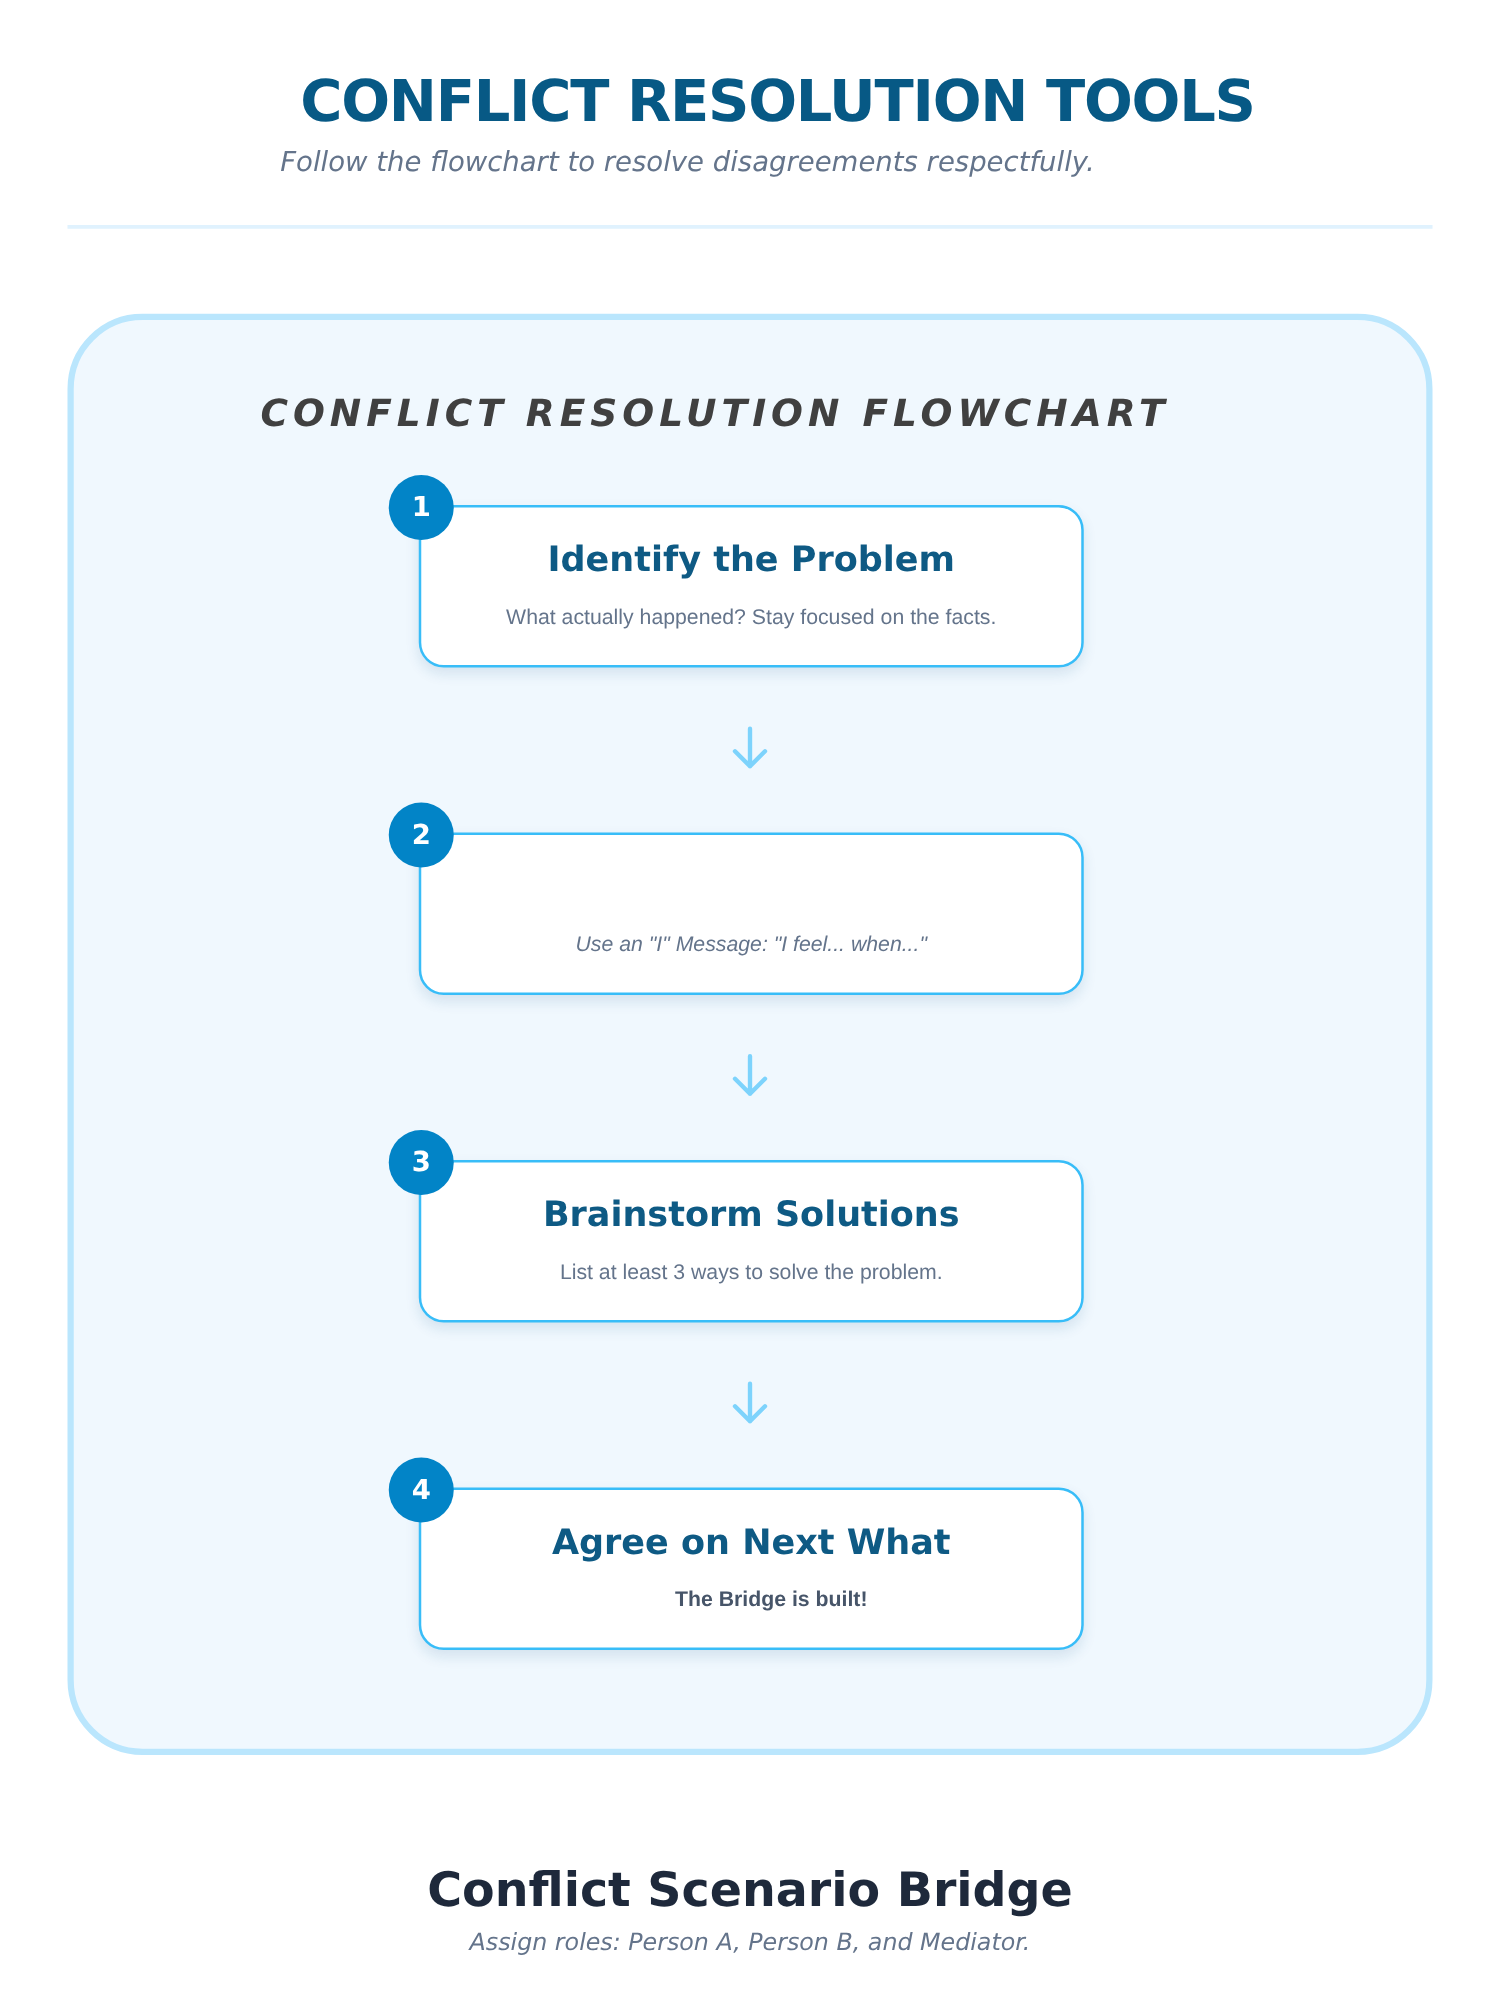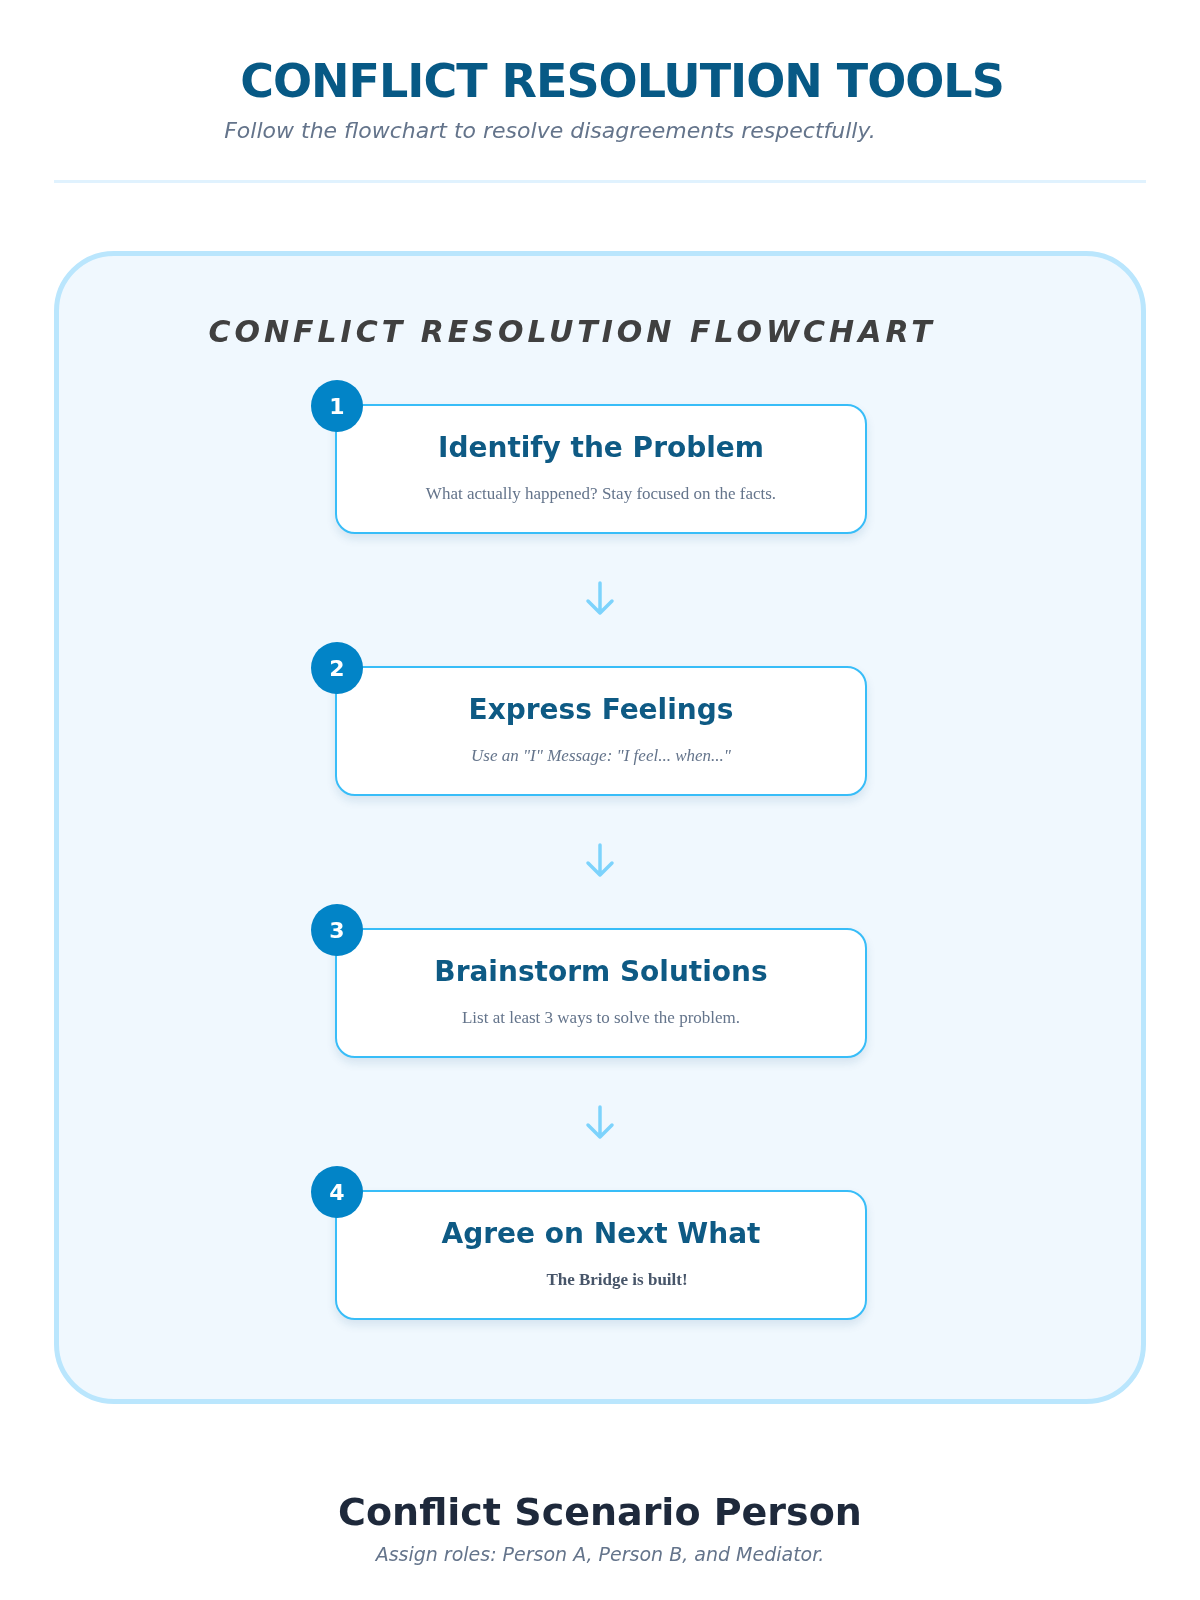--- a/index.html
+++ b/index.html
@@ -39,21 +39,21 @@
     border-radius: 50%; background: #0284c7; color: #ffffff;
     font-family: "DejaVu Sans", sans-serif; font-weight: 700; font-size: 22px;
     display: flex; align-items: center; justify-content: center;
   }
   .step-title {
     position: absolute; top: 25px; left: 0; width: 100%;
     font-family: "DejaVu Sans", sans-serif; font-weight: 700; font-size: 28px; color: #0e5a84;
   }
   .step-desc {
     position: absolute; top: 78px; left: 0; width: 100%;
-    font-family: Liberation Serif, serif; font-size: 17px; color: #64748b;
+    font-family: Liberation Sans, sans-serif; font-size: 17px; color: #64748b;
   }
   .step-desc.italic { font-style: italic; }
   .step-desc.bold { font-weight: 700; color: #475569; font-size: 17px; padding-left: 32px; }
 
   .arrow {
     position: absolute; left: 580px; width: 40px; height: 40px;
   }
 
   .cards-title {
     position: absolute; top: 1490px; left: 0; width: 1200px; text-align: center;
@@ -81,21 +81,20 @@
   <div class="step-title">Identify the Problem</div>
   <div class="step-desc">What actually happened? Stay focused on the facts.</div>
 </div>
 
 <svg class="arrow" style="top:579px;" viewBox="0 0 40 40">
   <path d="M20 4 V34 M8 22 L20 34 L32 22" fill="none" stroke="#7dd3fc" stroke-width="3.5" stroke-linecap="round" stroke-linejoin="round"></path>
 </svg>
 
 <div class="step" style="top:666px;">
   <div class="step-num">2</div>
-  <div class="step-title">Express Feelings</div>
   <div class="step-desc italic">Use an "I" Message: "I feel... when..."</div>
 </div>
 
 <svg class="arrow" style="top:841px;" viewBox="0 0 40 40">
   <path d="M20 4 V34 M8 22 L20 34 L32 22" fill="none" stroke="#7dd3fc" stroke-width="3.5" stroke-linecap="round" stroke-linejoin="round"></path>
 </svg>
 
 <div class="step" style="top:928px;">
   <div class="step-num">3</div>
   <div class="step-title">Brainstorm Solutions</div>
@@ -105,14 +104,14 @@
 <svg class="arrow" style="top:1103px;" viewBox="0 0 40 40">
   <path d="M20 4 V34 M8 22 L20 34 L32 22" fill="none" stroke="#7dd3fc" stroke-width="3.5" stroke-linecap="round" stroke-linejoin="round"></path>
 </svg>
 
 <div class="step" style="top:1190px;">
   <div class="step-num">4</div>
   <div class="step-title">Agree on Next What</div>
   <div class="step-desc bold">The Bridge is built!</div>
 </div>
 
-<h2 class="cards-title">Conflict Scenario Person</h2>
+<h2 class="cards-title">Conflict Scenario Bridge</h2>
 <p class="cards-subtitle">Assign roles: Person A, Person B, and Mediator.</p>
 
 </body></html>

